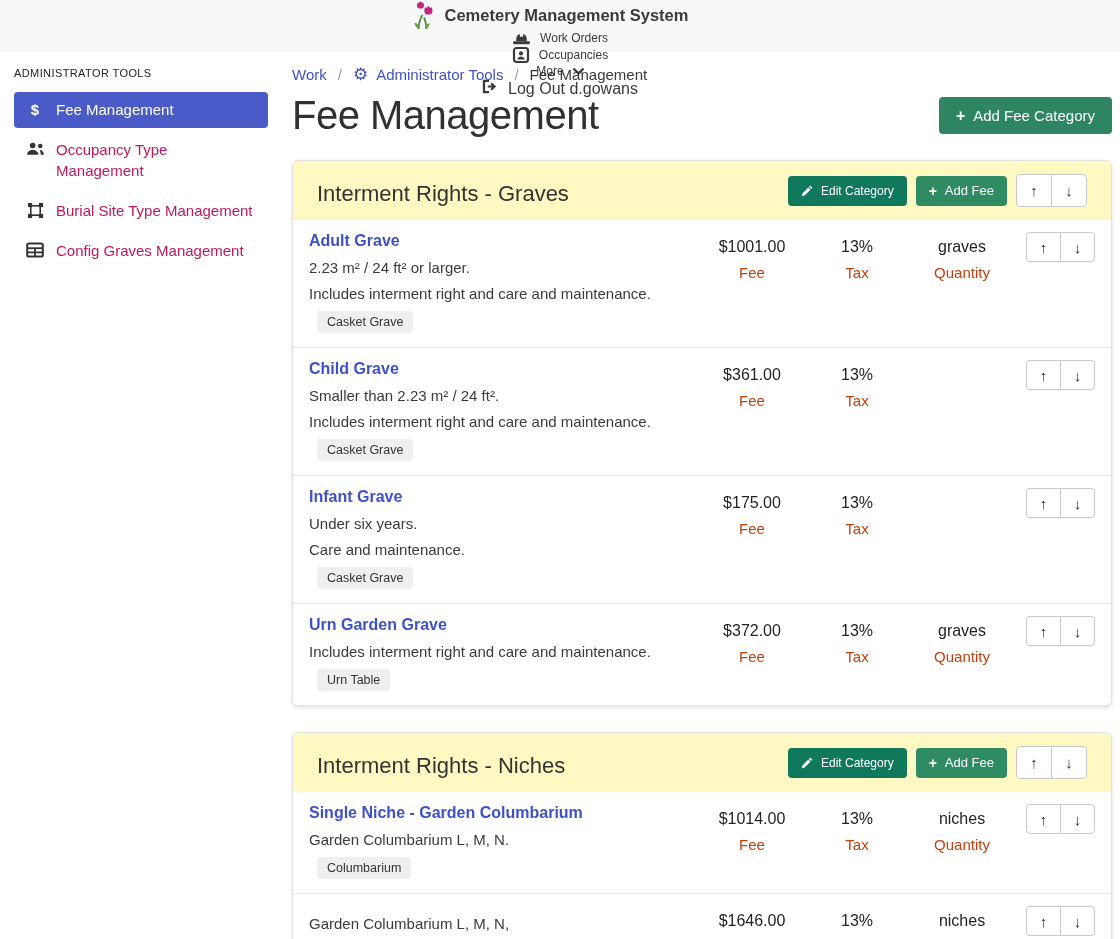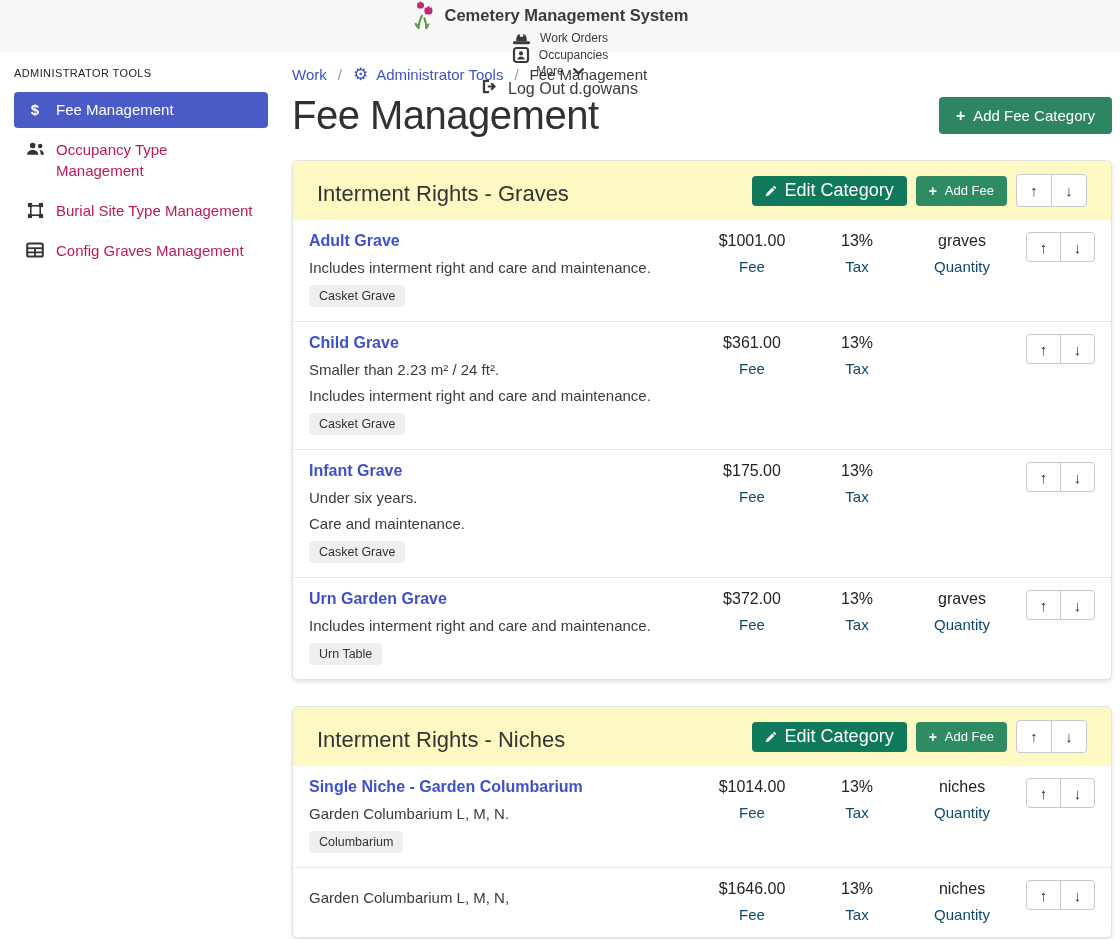--- a/index.html
+++ b/index.html
@@ -37,45 +37,45 @@
   .crumb-sep { color:#9a9a9a; }
   .crumb-current { color:#3a3a3a; }
   .gear-glyph { font-size:17px; line-height:1; color:#3e51c8; }
 
   .title-row { display:flex; align-items:center; justify-content:space-between; margin-top:10px; }
   .page-title { font-size:40px; font-weight:300; letter-spacing:-.5px; color:#2f3133; margin:0; }
 
   .btn { display:inline-flex; align-items:center; gap:8px; border:none; border-radius:4px; color:#fff; cursor:pointer; font-family:inherit; }
   .btn-add-category { background:#2d8661; height:37px; padding:0 17px; font-size:15px; }
   .plus-glyph { font-size:16px; font-weight:700; line-height:1; }
-  .btn-edit { background:#11795b; height:30px; padding:0 13px; font-size:18px; }
+  .btn-edit { background:#11795b; height:30px; padding:0 13px; font-size:12px; }
   .btn-addfee { background:#2e8b62; height:30px; padding:0 13px; font-size:13px; }
   .btn-addfee .plus-glyph { font-size:14px; }
 
   .cards { margin-top:22px; display:flex; flex-direction:column; gap:26px; }
   .card { border:1px solid #e2e2e2; border-radius:6px; overflow:hidden; box-shadow:0 2px 4px rgba(0,0,0,.12); background:#fff; }
   .card-header { display:flex; align-items:flex-end; justify-content:space-between; background:#fef9c3; padding:13px 24px; }
   .card-title { margin:0; font-size:22px; font-weight:400; color:#333; }
   .header-actions { display:flex; align-items:center; gap:9px; }
 
   .btn-group { display:inline-flex; }
   .arrow-btn { width:35px; height:30px; background:#fff; border:1px solid #c9c9c9; color:#333; font-size:15px; line-height:1; display:flex; align-items:center; justify-content:center; padding:0; cursor:pointer; font-family:inherit; }
   .btn-group .arrow-btn:first-child { border-radius:4px 0 0 4px; }
   .btn-group .arrow-btn:last-child { border-radius:0 4px 4px 0; margin-left:-1px; }
   .card-header .arrow-btn { height:33px; width:36px; }
 
   .fee-row { display:grid; grid-template-columns:1fr 110px 100px 110px 78px; padding:12px 16px 14px 16px; background:#fff; }
   .fee-row + .fee-row { border-top:1px solid #e6e6e6; }
   .fee-name { color:#3e51c8; font-weight:700; font-size:16px; text-decoration:none; cursor:pointer; display:inline-block; }
   .desc { font-size:15px; color:#393b3d; margin-top:9px; }
-  .badge-wrap { margin-top:9px; }
+  .badge-wrap { margin-top:9px;margin-left:8px; }
   .badge { display:inline-block; background:#efefef; border-radius:4px; padding:4px 10px; font-size:12.5px; color:#333; }
-  .stat { text-align:center; }
+  .stat { text-align:center;margin-top:6px; }
   .stat-value { font-size:16px; color:#212529; }
-  .stat-label { font-size:15px; color:#0c4a6e; margin-top:8px; }
+  .stat-label { font-size:15px; color:#c2410c; margin-top:8px; }
   .row-arrows { display:flex; justify-content:flex-end; align-items:flex-start; }
 </style>
 </head>
 <body>
 
 <nav class="navbar">
   <div class="brand">
     <span style="display:flex;">
       <svg width="24" height="30" viewBox="0 0 24 30">
         <path d="M6.5 29c.4-6 1.6-10.5 4-14" stroke="#4a8f3c" stroke-width="1.8" fill="none"></path>
@@ -229,20 +229,21 @@
             <span>↓</span>
           </button>
         </div>
       </div>
     </header>
     <div>
   <div class="fee-row">
     <div class="fee-left">
       <a class="fee-name">Adult Grave</a>
       <div>
+                  <div class="desc">2.23 m² / 24 ft² or larger.</div>
                   <div class="desc">Includes interment right and care and maintenance.</div>
                 </div>
       <div class="badge-wrap">
         <span class="badge">Casket Grave</span>
       </div>
     </div>
     <div class="stat">
       <div class="stat-value">$1001.00</div>
       <div class="stat-label">Fee</div>
     </div>

